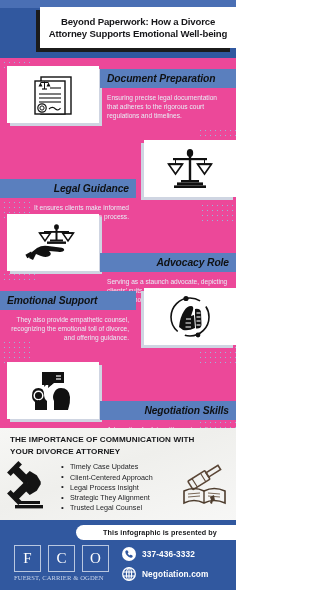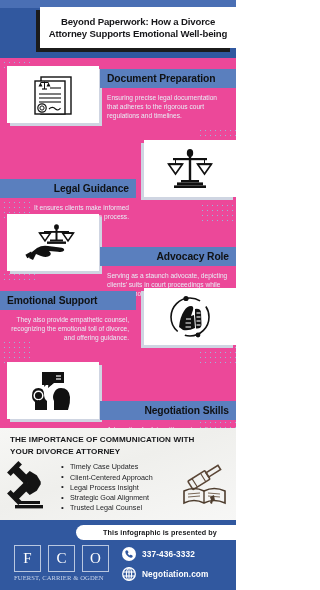--- a/index.html
+++ b/index.html
@@ -59,20 +59,21 @@
     position:absolute; width:92px; height:57px;
     background:#ffffff;
     display:flex; align-items:center; justify-content:center;
   }
   .img-card svg{ display:block; }
   .txt-col{ position:absolute; width:136px; }
   .sec-title-bar{
     height:19px; background:#5a7fbe;
     display:flex; align-items:center;
     padding:0 7px;
+    font-style:italic;
   }
   .sec-title-bar.align-right{ justify-content:flex-end;margin-top:36px; }
   .sec-title{
     color:#101214;
     font-weight:bold;
     font-size:10.3px;
     letter-spacing:-0.1px;
     white-space:nowrap;
   }
   .sec-body{
@@ -259,21 +260,21 @@
           <path d="M37.5,11 L48.5,11 L43,19 Z" fill="none" stroke="#111" stroke-width="1.5"></path>
           <rect x="14.5" y="10.2" width="11" height="1.8" fill="#111"></rect>
           <rect x="37.5" y="10.2" width="11" height="1.8" fill="#111"></rect>
           <rect x="25" y="17.5" width="13" height="2" fill="#111"></rect>
           <rect x="22" y="19.5" width="19" height="2.4" fill="#111"></rect>
           <path d="M4,36 L7,30 L12,26 Q17,23 23,24 L35,25.5 Q40,26 39,28.5 Q38,30.5 33,29.8 L24,29 Q27,31.5 25,33.5 Q22,36 16,34 L11,32 L8,38 Z" fill="#111"></path>
           <rect x="1" y="31" width="6.5" height="4" fill="#111" transform="rotate(-28 4 33)"></rect>
         </svg>
       </span>
     </div>
-    <div class="txt-col" style="left:100px;top:1px;">
+    <div class="txt-col" style="left:100px;top:7px;">
       <div class="sec-title-bar align-right">
         <span class="sec-title">Advocacy Role</span>
       </div>
       <div class="sec-body">Serving as a staunch advocate, depicting clients' suits in court proceedings while keeping moral norms.</div>
     </div>
   </div>
 
   <div class="row" style="top:284px;">
     <div class="img-shadow" style="left:141px;top:7px;"></div>
     <div class="img-card" style="left:144px;top:4px;">
@@ -351,21 +352,21 @@
             </g>
             <rect x="14" y="40" width="22" height="3" fill="#141414"></rect>
             <rect x="11" y="44" width="28" height="3.4" fill="#141414"></rect>
           </svg>
         </span>
       </div>
       <ul class="comm-list">
         <li>Timely Case Updates</li>
         <li>Client-Centered Approach</li>
         <li>Legal Process Insight</li>
-        <li>Strategic Goal Alignment</li>
+        <li>Strategic They Alignment</li>
         <li>Trusted Legal Counsel</li>
       </ul>
       <div class="comm-icon-right">
         <span>
           <svg width="50" height="46" viewBox="0 0 50 46">
             <g transform="rotate(-32 24 14)">
               <rect x="8" y="9" width="20" height="10" rx="1" fill="none" stroke="#5a4636" stroke-width="1.6"></rect>
               <line x1="13" y1="9" x2="13" y2="19" stroke="#5a4636" stroke-width="1.1"></line>
               <line x1="23" y1="9" x2="23" y2="19" stroke="#5a4636" stroke-width="1.1"></line>
               <rect x="28" y="11.5" width="14" height="5" fill="none" stroke="#5a4636" stroke-width="1.6"></rect>

